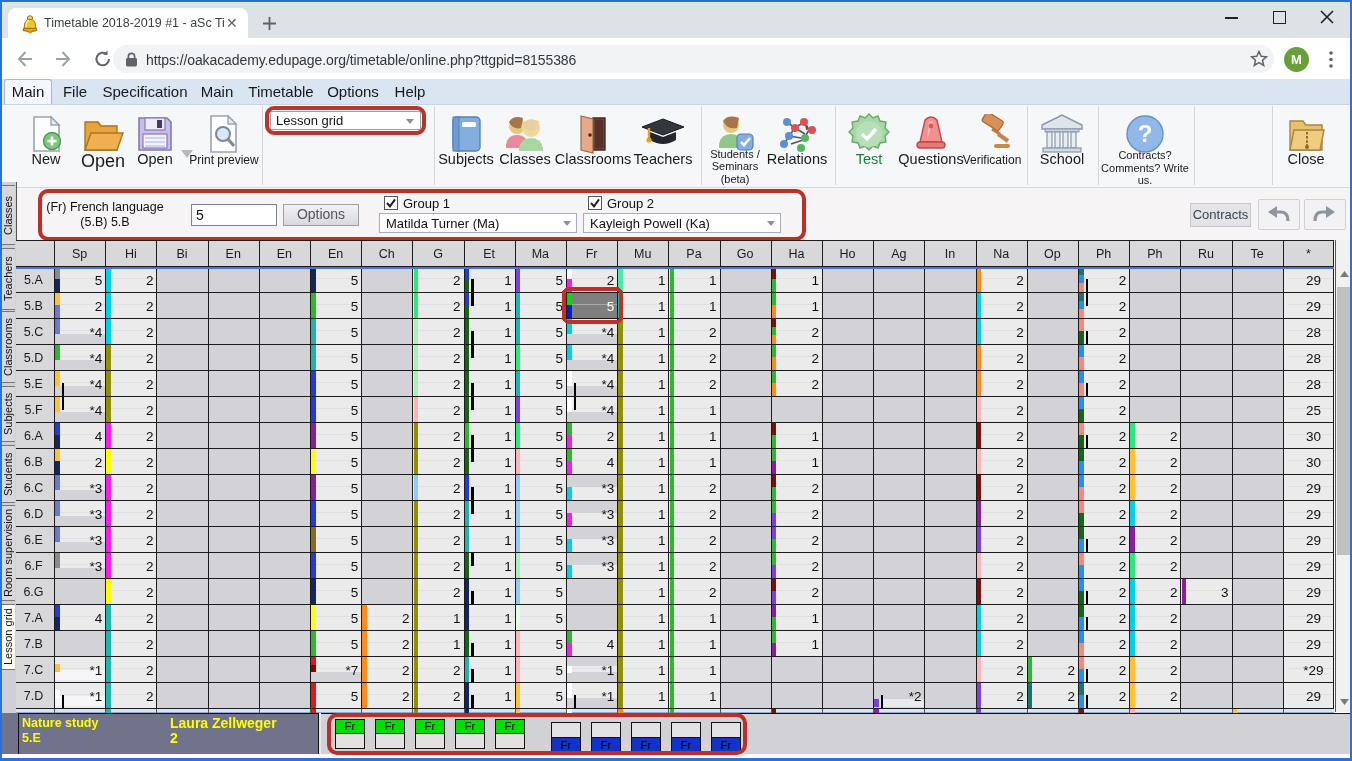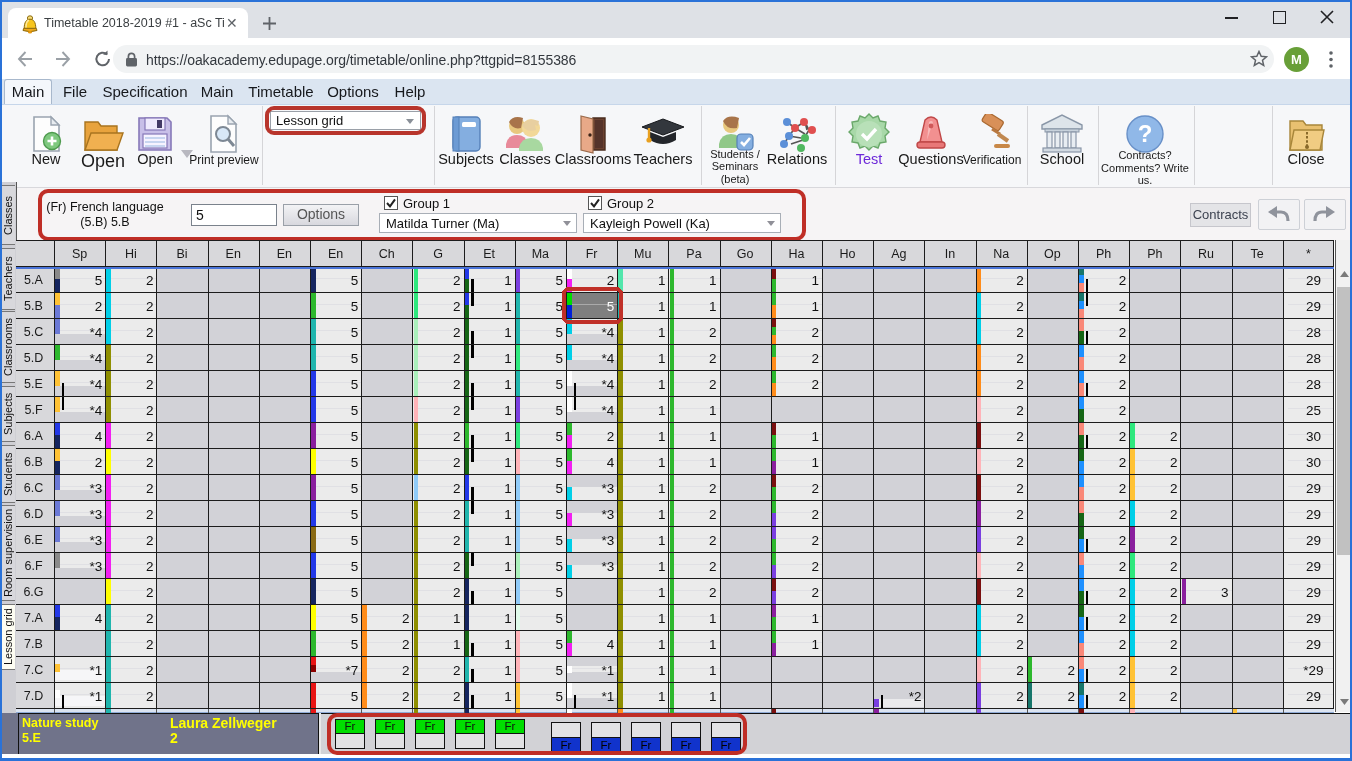--- a/index.html
+++ b/index.html
@@ -141,21 +141,21 @@
         <circle cx="30" cy="24" r="4" fill="#50b860"></circle>
         <circle cx="9" cy="30" r="4" fill="#5b8fd8"></circle>
         <circle cx="26" cy="34" r="4" fill="#50b860"></circle>
       </svg></div>
     <div style="position:absolute;left:727px;top:151px;width:140px;text-align:center;font-size:14.5px;color:#1a1a1a">Relations</div>
 <div style="position:absolute;left:847px;top:112px"><svg width="44" height="44" viewBox="0 0 44 44">
         <path d="M22 2l4 4 5-2 2 5 6 1-1 6 4 4-4 4 1 6-6 1-2 5-5-2-4 4-4-4-5 2-2-5-6-1 1-6-4-4 4-4-1-6 6-1 2-5 5 2z" fill="#a8d8a8" stroke="#6aa86a" stroke-width="1.4"></path>
         <circle cx="22" cy="22" r="13" fill="#b8e0b8"></circle>
         <path d="M15 22l5 5 9-10" stroke="#fff" stroke-width="3.4" fill="none"></path>
       </svg></div>
-    <div style="position:absolute;left:799px;top:151px;width:140px;text-align:center;font-size:14.5px;color:#6d28d9">Test</div>
+    <div style="position:absolute;left:799px;top:151px;width:140px;text-align:center;font-size:14.5px;color:#15803d">Test</div>
 <div style="position:absolute;left:909px;top:112px"><svg width="44" height="44" viewBox="0 0 44 44">
         <path d="M11 30L16 8q6-6 12 0l5 22z" fill="#f29090" stroke="#c04848" stroke-width="1.4"></path>
         <path d="M18 28l2-18q2-2 4 0" fill="#f8b8b8"></path>
         <circle cx="22" cy="14" r="2.4" fill="#d05858"></circle>
         <rect x="8" y="30" width="28" height="6" rx="3" fill="#e87878" stroke="#c04848" stroke-width="1.4"></rect>
       </svg></div>
     <div style="position:absolute;left:861px;top:151px;width:140px;text-align:center;font-size:14.5px;color:#1a1a1a">Questions</div>
 <div style="position:absolute;left:970px;top:114px"><svg width="44" height="40" viewBox="0 0 44 40">
         <rect x="13" y="2" width="20" height="11" rx="2.5" transform="rotate(32 23 7)" fill="#d89058" stroke="#a86830" stroke-width="1.2"></rect>
         <path d="M22 15l8 5" stroke="#b87840" stroke-width="3"></path>

